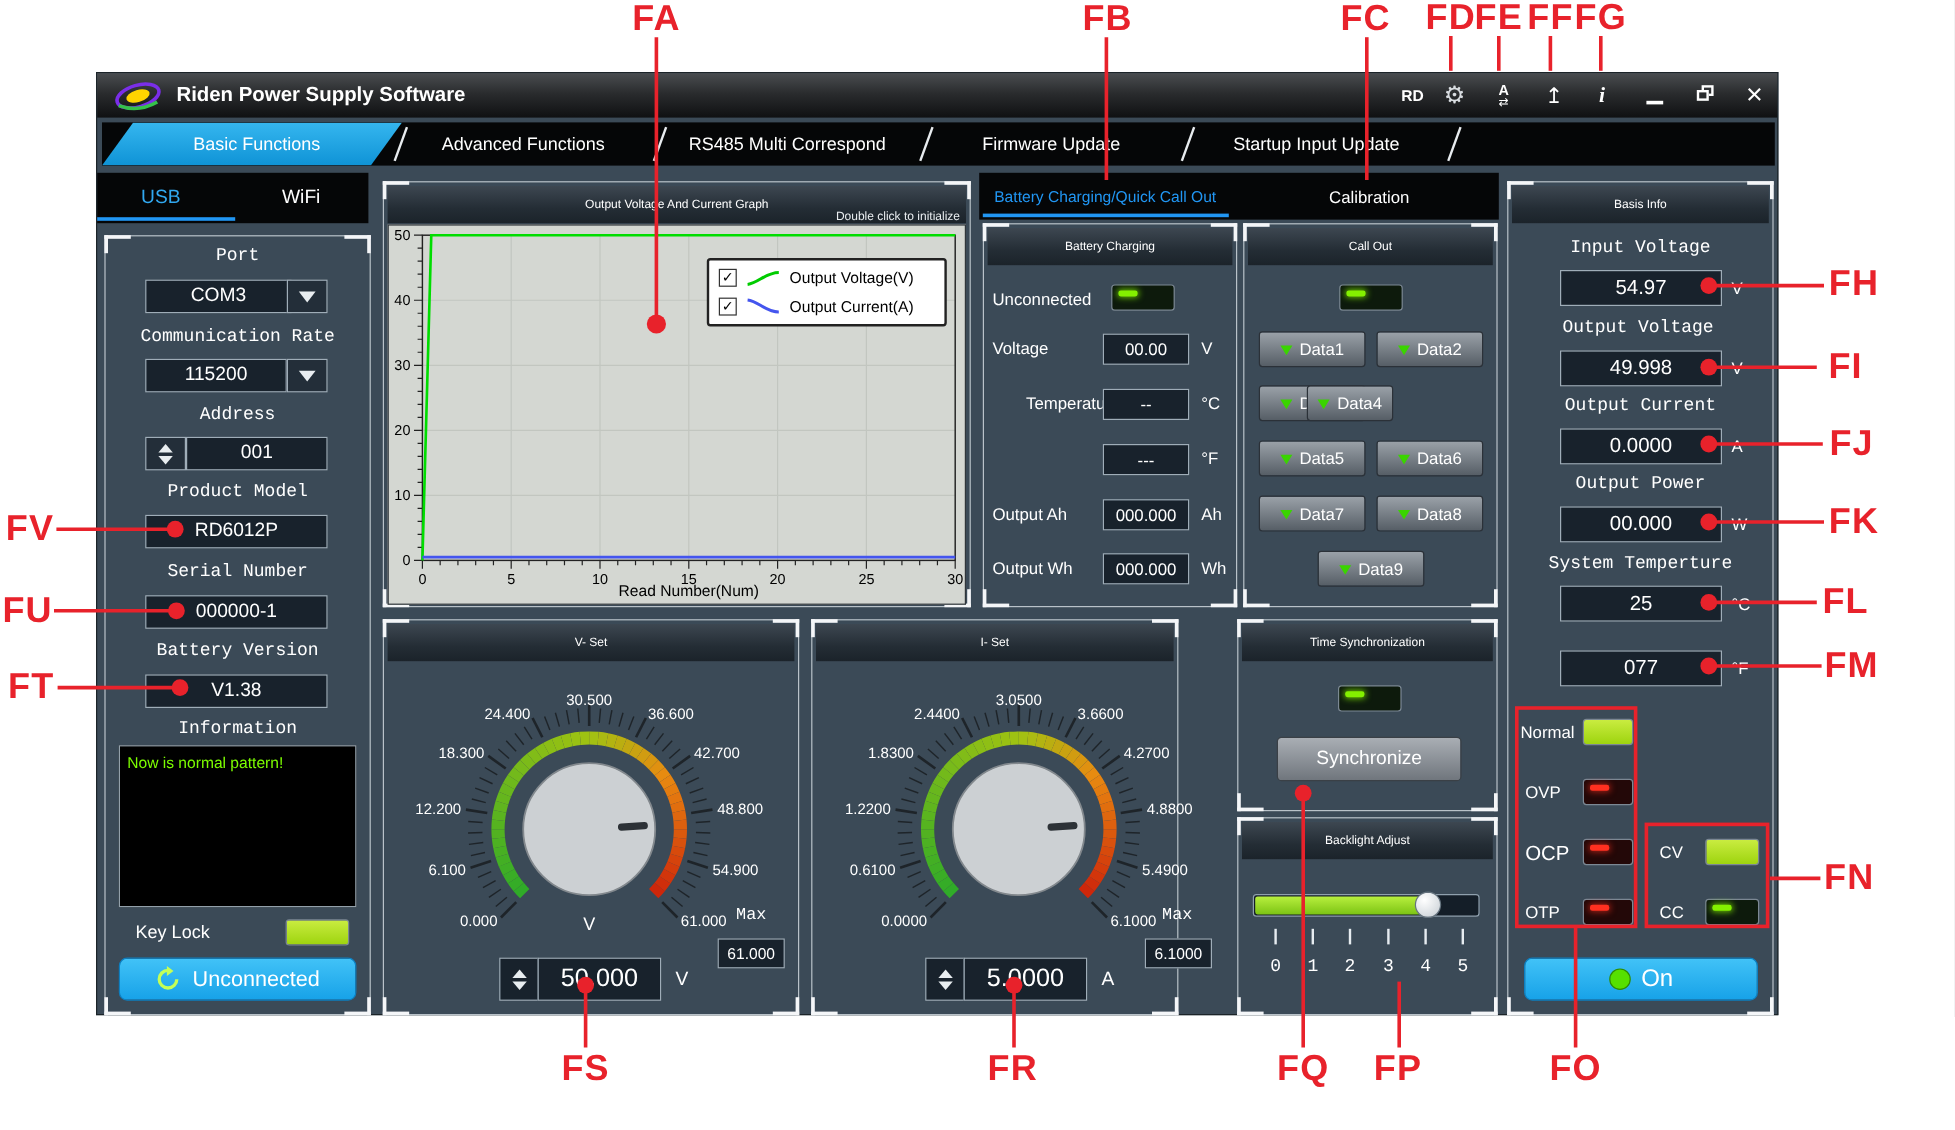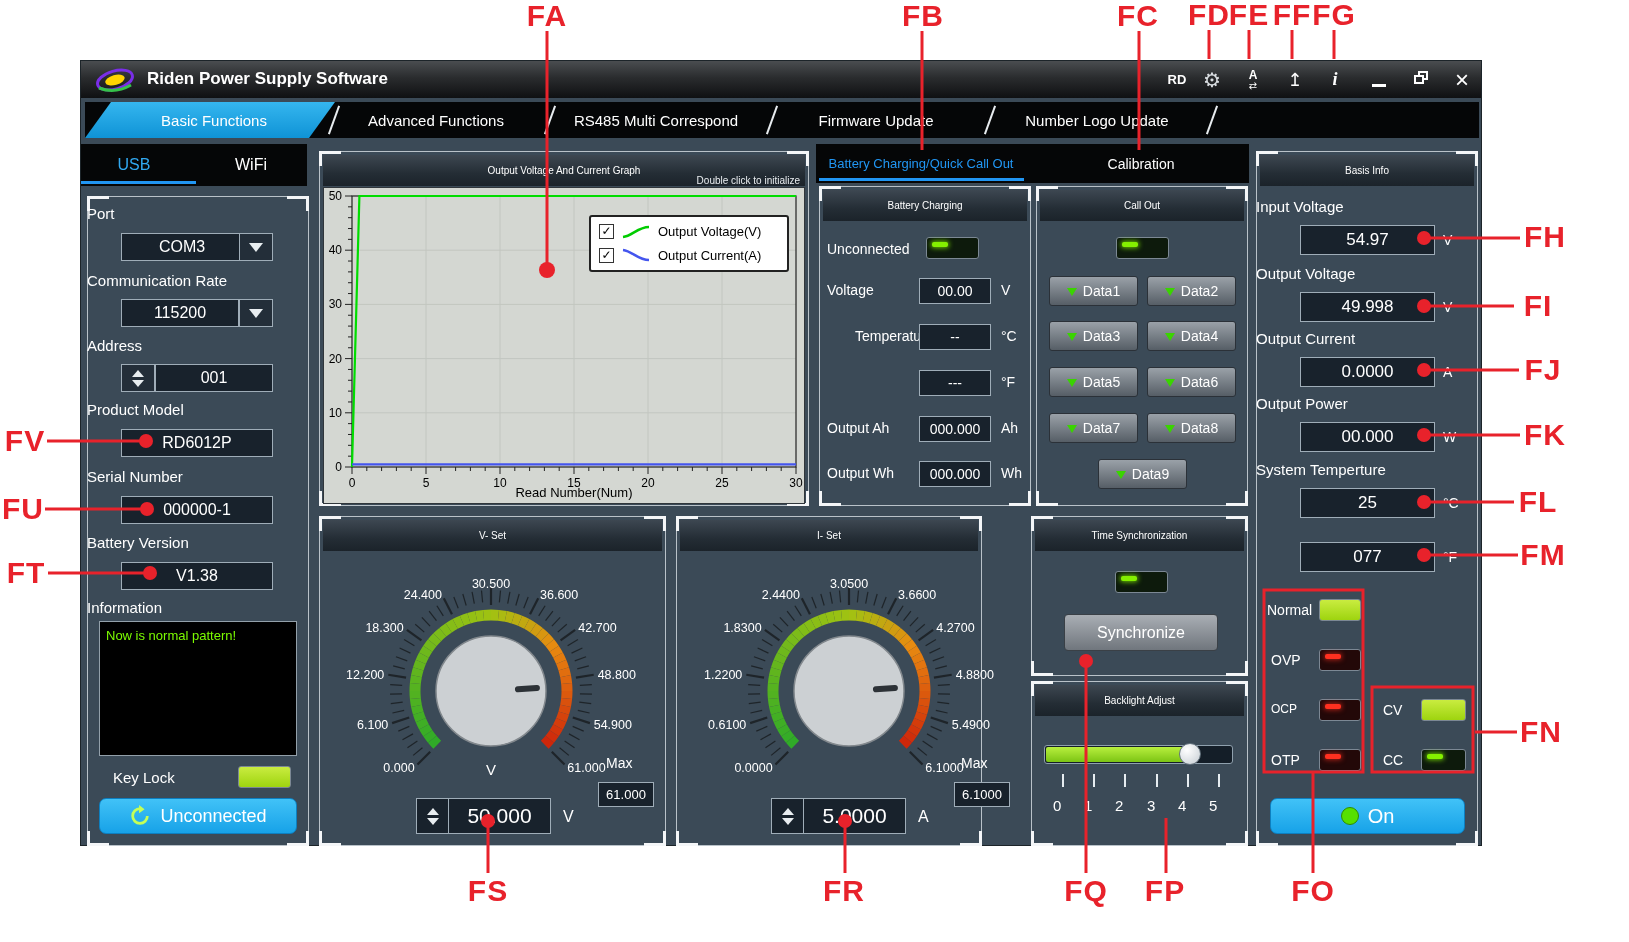--- a/index.html
+++ b/index.html
@@ -16,21 +16,21 @@
 .tabsep{position:absolute;top:3px;width:2px;height:30px;background:#e8ecef;transform:rotate(20deg);}
 .blackbar{position:absolute;background:#050607;}
 .panel{position:absolute;border:1px solid #b9c2c9;}
 .phead{position:absolute;left:3px;right:3px;top:3px;height:31px;background:linear-gradient(180deg,#3d4751 0%,#242d35 60%,#1b232a 100%);color:#fff;font-size:10px;display:flex;align-items:center;justify-content:center;}
 .corner{position:absolute;width:22px;height:15px;border-color:#f4f6f8;border-style:solid;border-width:0;}
 .c-tl{left:-1px;top:-1px;border-left-width:3px;border-top-width:3px;}
 .c-tr{right:-1px;top:-1px;border-right-width:3px;border-top-width:3px;}
 .c-bl{left:-1px;bottom:-1px;border-left-width:3px;border-bottom-width:3px;}
 .c-br{right:-1px;bottom:-1px;border-right-width:3px;border-bottom-width:3px;}
 .lbl{position:absolute;color:#fff;font-size:15px;white-space:nowrap;}
-.ctr{white-space:normal;}
+.ctr{text-align:center;white-space:normal;font-family:Liberation Mono, monospace;}
 .field{position:absolute;background:#18222c;border:1px solid #9fadb8;color:#fff;display:flex;align-items:center;justify-content:center;font-size:15px;}
 .combo-btn{position:absolute;background:#232e39;border:1px solid #9fadb8;display:flex;align-items:center;justify-content:center;flex-direction:column;gap:3px;}
 .tri-d{width:0;height:0;border-left:7px solid transparent;border-right:7px solid transparent;border-top:9px solid #e8edf0;}
 .tri-us{width:0;height:0;border-left:6px solid transparent;border-right:6px solid transparent;border-bottom:7px solid #e8edf0;}
 .tri-ds{width:0;height:0;border-left:6px solid transparent;border-right:6px solid transparent;border-top:7px solid #e8edf0;}
 .led{position:absolute;border:1px solid #7c8894;border-radius:3px;}
 .led .dash{position:absolute;left:5px;top:4px;width:16px;height:5px;border-radius:2px;}
 .led-on{background:linear-gradient(180deg,#c9ec40,#9ed40f);}
 .led-offg{background:#0d1a0c;}
 .led-offr{background:#230808;}
@@ -90,21 +90,21 @@
       </div>
       <div class="tb-ico" style="left:1365px;font-size:24px">×</div>
     </div>
 
     <div class="tabbar">
       <div class="tab-active"></div>
       <div class="tab-label" style="left:129px">Basic Functions</div>
       <div class="tab-label" style="left:351px">Advanced Functions</div>
       <div class="tab-label" style="left:571px">RS485 Multi Correspond</div>
       <div class="tab-label" style="left:791px">Firmware Update</div>
-      <div class="tab-label" style="left:1012px">Number Logo Update</div>
+      <div class="tab-label" style="left:1012px">Startup Input Update</div>
       <div class="tabsep" style="left:248px"></div>
       <div class="tabsep" style="left:464px"></div>
       <div class="tabsep" style="left:686px"></div>
       <div class="tabsep" style="left:904px"></div>
       <div class="tabsep" style="left:1126px"></div>
     </div>
 
     <div class="blackbar" style="left:0;top:83px;width:226px;height:42px">
       <div class="lbl" style="left:13px;top:12px;width:80px;color:#31a8f0;font-size:16px;text-align:center">USB</div>
       <div class="lbl" style="left:130px;top:12px;width:80px;font-size:16px;text-align:center">WiFi</div>
@@ -315,21 +315,21 @@
         <span>Data1</span>
       </div>
     <div class="databtn" style="left:1066px;top:215px;width:89px;height:30px">
         <span class="garrow"></span>
         <span>Data2</span>
       </div>
     <div class="databtn" style="left:968px;top:260px;width:89px;height:30px">
         <span class="garrow"></span>
         <span>Data3</span>
       </div>
-    <div class="databtn" style="left:1066px;top:260px;width:89px;height:30px">
+    <div class="databtn" style="left:1008px;top:260px;width:72px;height:30px">
         <span class="garrow"></span>
         <span>Data4</span>
       </div>
     <div class="databtn" style="left:968px;top:306px;width:89px;height:30px">
         <span class="garrow"></span>
         <span>Data5</span>
       </div>
     <div class="databtn" style="left:1066px;top:306px;width:89px;height:30px">
         <span class="garrow"></span>
         <span>Data6</span>
@@ -668,21 +668,21 @@
     <div class="unit" style="left:1362px;top:434px">°C</div>
     <div class="field" style="left:1219px;top:481px;width:135px;height:30px;font-size:17px">077</div>
     <div class="unit" style="left:1362px;top:488px">°F</div>
 
     <div class="lbl" style="left:1186px;top:541px;font-size:14px">Normal</div>
     <div class="led led-on" style="left:1238px;top:538px;width:42px;height:22px"></div>
     <div class="lbl" style="left:1190px;top:591px;font-size:14px">OVP</div>
     <div class="led led-offr" style="left:1238px;top:588px;width:42px;height:22px">
         <span class="dash dash-r"></span>
       </div>
-    <div class="lbl" style="left:1190px;top:641px;font-size:12px">OCP</div>
+    <div class="lbl" style="left:1190px;top:641px;font-size:17px">OCP</div>
     <div class="led led-offr" style="left:1238px;top:638px;width:42px;height:22px">
         <span class="dash dash-r"></span>
       </div>
     <div class="lbl" style="left:1190px;top:691px;font-size:14px">OTP</div>
     <div class="led led-offr" style="left:1238px;top:688px;width:42px;height:22px">
         <span class="dash dash-r"></span>
       </div>
     <div class="lbl" style="left:1302px;top:641px;font-size:14px">CV</div>
     <div class="led led-on" style="left:1340px;top:638px;width:45px;height:22px"></div>
     <div class="lbl" style="left:1302px;top:691px;font-size:14px">CC</div>

